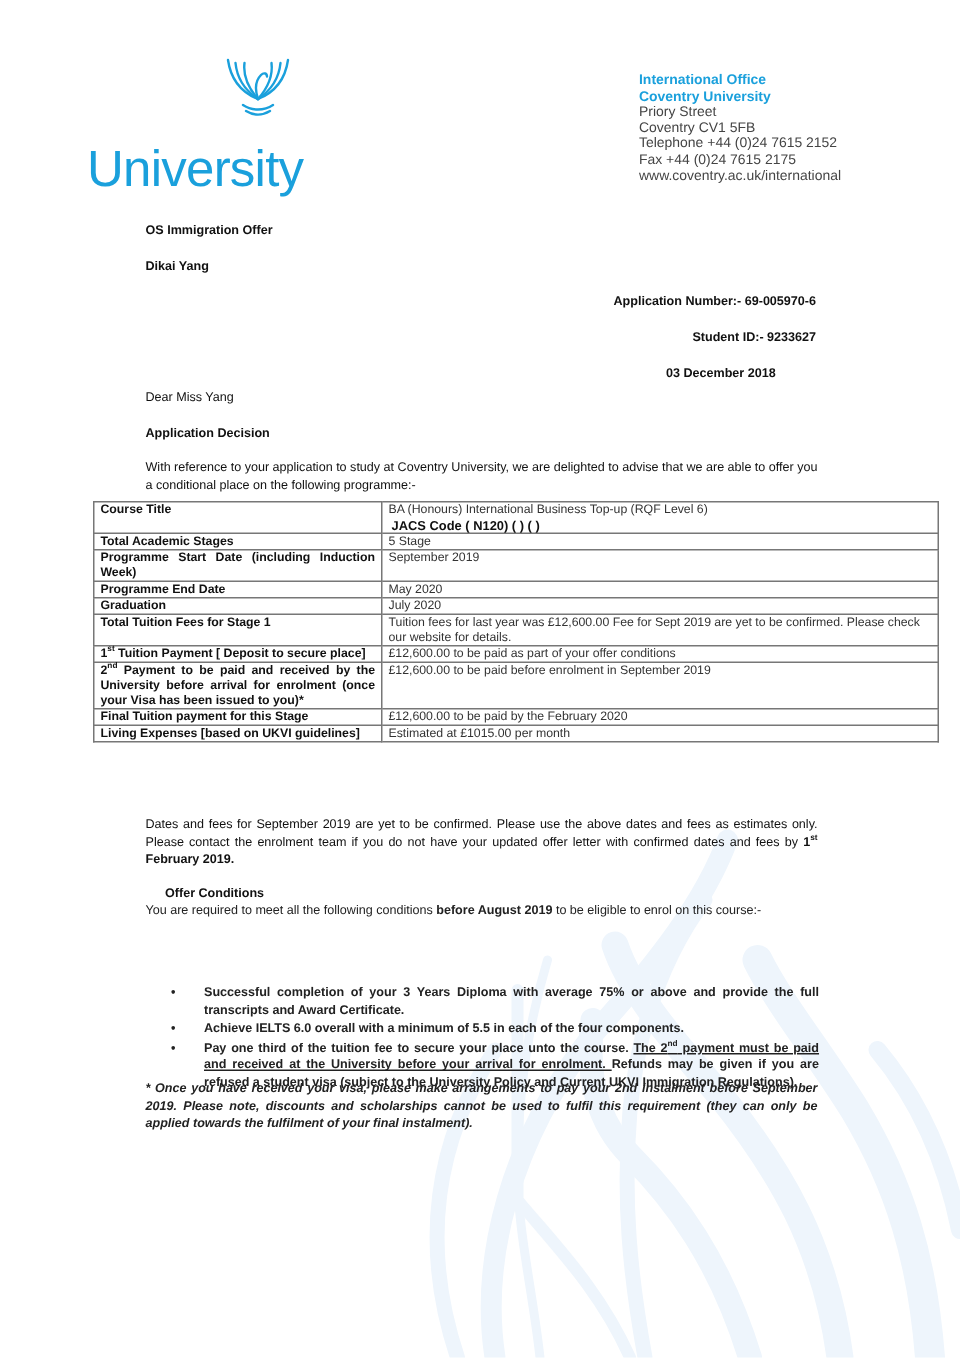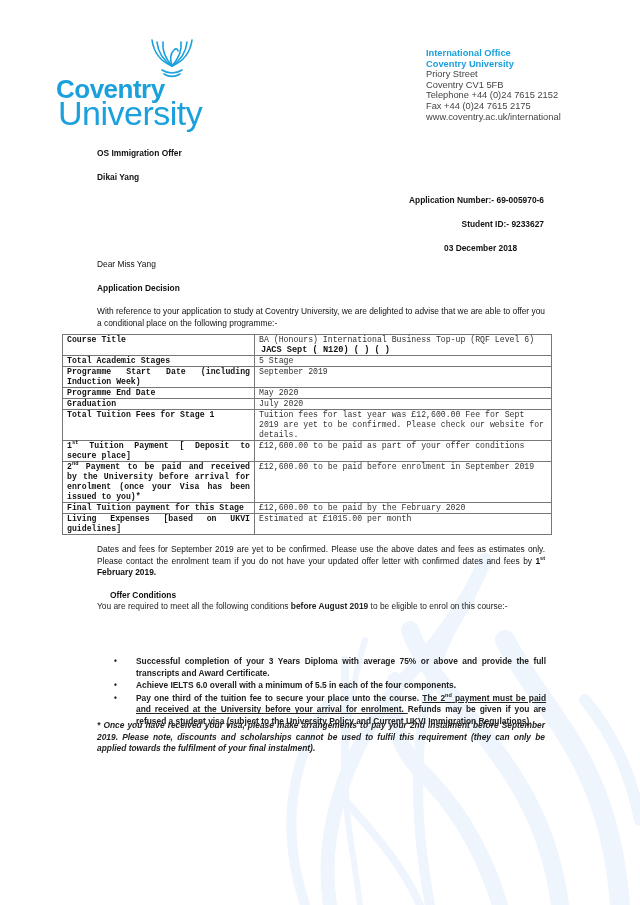--- a/index.html
+++ b/index.html
@@ -21,22 +21,22 @@
   .address .blue { color: #1aa0dc; font-weight: bold; }
 
   .b { font-weight: bold; }
   .abs { position: absolute; font-size: 8.4px; line-height: 11px; }
   .right { text-align: right; }
 
   .body-text { position: absolute; left: 97px; width: 448px; font-size: 8.4px; line-height: 11.6px; text-align: justify; }
 
   
   table.offer {
-    position: absolute; left: 62px; top: 334px; width: 490px;
-    border-collapse: collapse; font-size: 8.2px; line-height: 10px; font-family: Liberation Mono, monospace;
+    position: absolute; left: 62px; top: 334px; width: 564px;
+    border-collapse: collapse; font-size: 8.2px; line-height: 10px;
   }
   table.offer td { border: 1px solid #777; padding: 0 4px; vertical-align: top; }
   table.offer td.k { width: 183px; font-weight: bold; text-align: justify; }
   table.offer td.v { color: #333; }
   .jacs { font-weight: bold; font-size: 8.6px; color: #111; padding-left: 2px; }
   sup { font-size: 5.5px; line-height: 0; vertical-align: super; }
 
   ul.conds { position: absolute; left: 100px; top: 656px; width: 446px; margin: 0; padding: 0; list-style: none; font-size: 8.4px; line-height: 11.6px; font-weight: bold; color: #222; }
   ul.conds li { position: relative; padding-left: 36px; text-align: justify; margin-bottom: 1px; }
   ul.conds li .bullet { position: absolute; left: 14px; top: 0; }
@@ -70,21 +70,20 @@
         <path d="M24 30 C 15 24, 10 16, 9 6"></path>
         <path d="M24 30 C 17 22, 14 14, 15 6"></path>
         <path d="M24 30 C 34 26, 42 18, 44 4"></path>
         <path d="M24 30 C 33 24, 38 16, 39 6"></path>
         <path d="M24 30 C 31 22, 34 14, 33 6"></path>
         <path d="M24 30 C 22 24, 22 18, 26 14 C 28 12, 30 13, 30 15"></path>
         <path d="M14 34 C 20 38, 28 38, 34 34"></path>
         <path d="M16 38 C 21 41, 27 41, 32 38"></path>
       </g>
     </svg>
-    <div class="word1">Coventry</div>
     <div class="word2">University</div>
   </div>
 
   <div class="address">
     <div class="blue">International Office</div>
     <div class="blue">Coventry University</div>
     <div>Priory Street</div>
     <div>Coventry CV1 5FB</div>
     <div>Telephone +44 (0)24 7615 2152</div>
     <div>Fax +44 (0)24 7615 2175</div>
@@ -100,21 +99,21 @@
   <div class="abs" style="left:97px; top:259px;">Dear Miss Yang</div>
   <div class="abs b" style="left:97px; top:283px;">Application Decision</div>
   <div class="body-text" style="top:306px;">With reference to your application to study at Coventry University, we are delighted to advise that we are able to offer you a conditional place on the following programme:-</div>
 
   <table class="offer">
     <tbody>
         <tr>
       <td class="k">Course Title</td>
       <td class="v">
         <div>BA (Honours) International Business Top-up  (RQF Level 6)</div>
-        <div class="jacs">JACS Sept ( N120) ( ) ( )</div>
+        <div class="jacs">JACS Code ( N120) ( ) ( )</div>
       </td>
     </tr>
     <tr>
       <td class="k">Total Academic Stages</td>
       <td class="v">5 Stage</td>
     </tr>
     <tr>
       <td class="k">Programme Start Date (including Induction Week)</td>
       <td class="v">September 2019</td>
     </tr>

